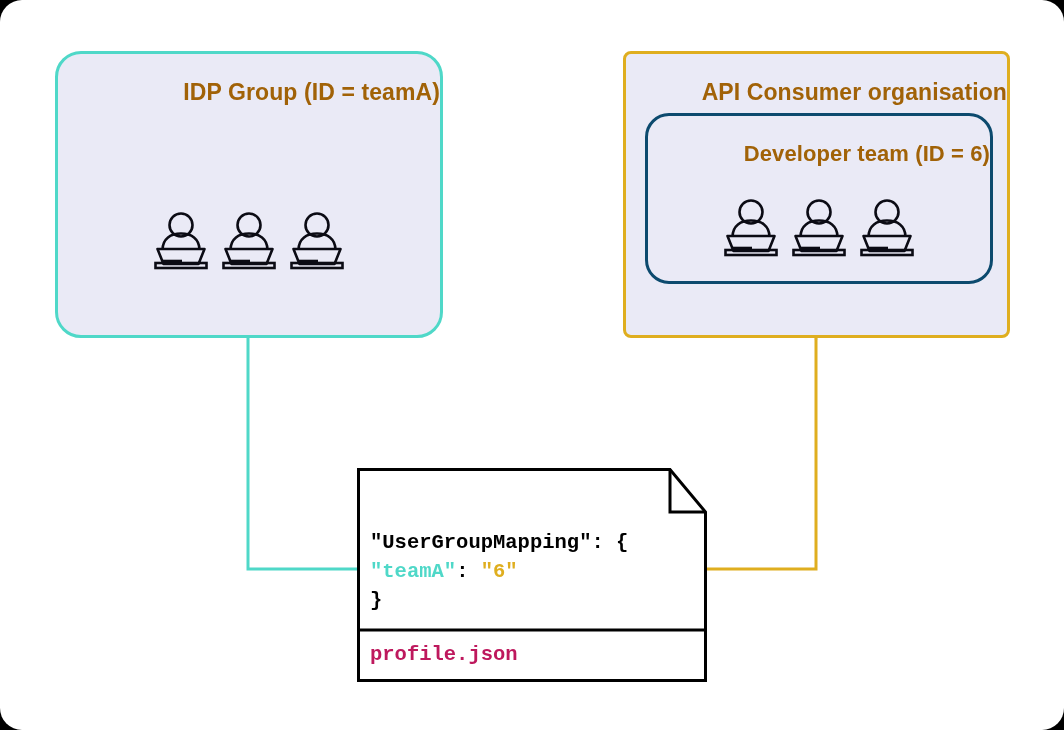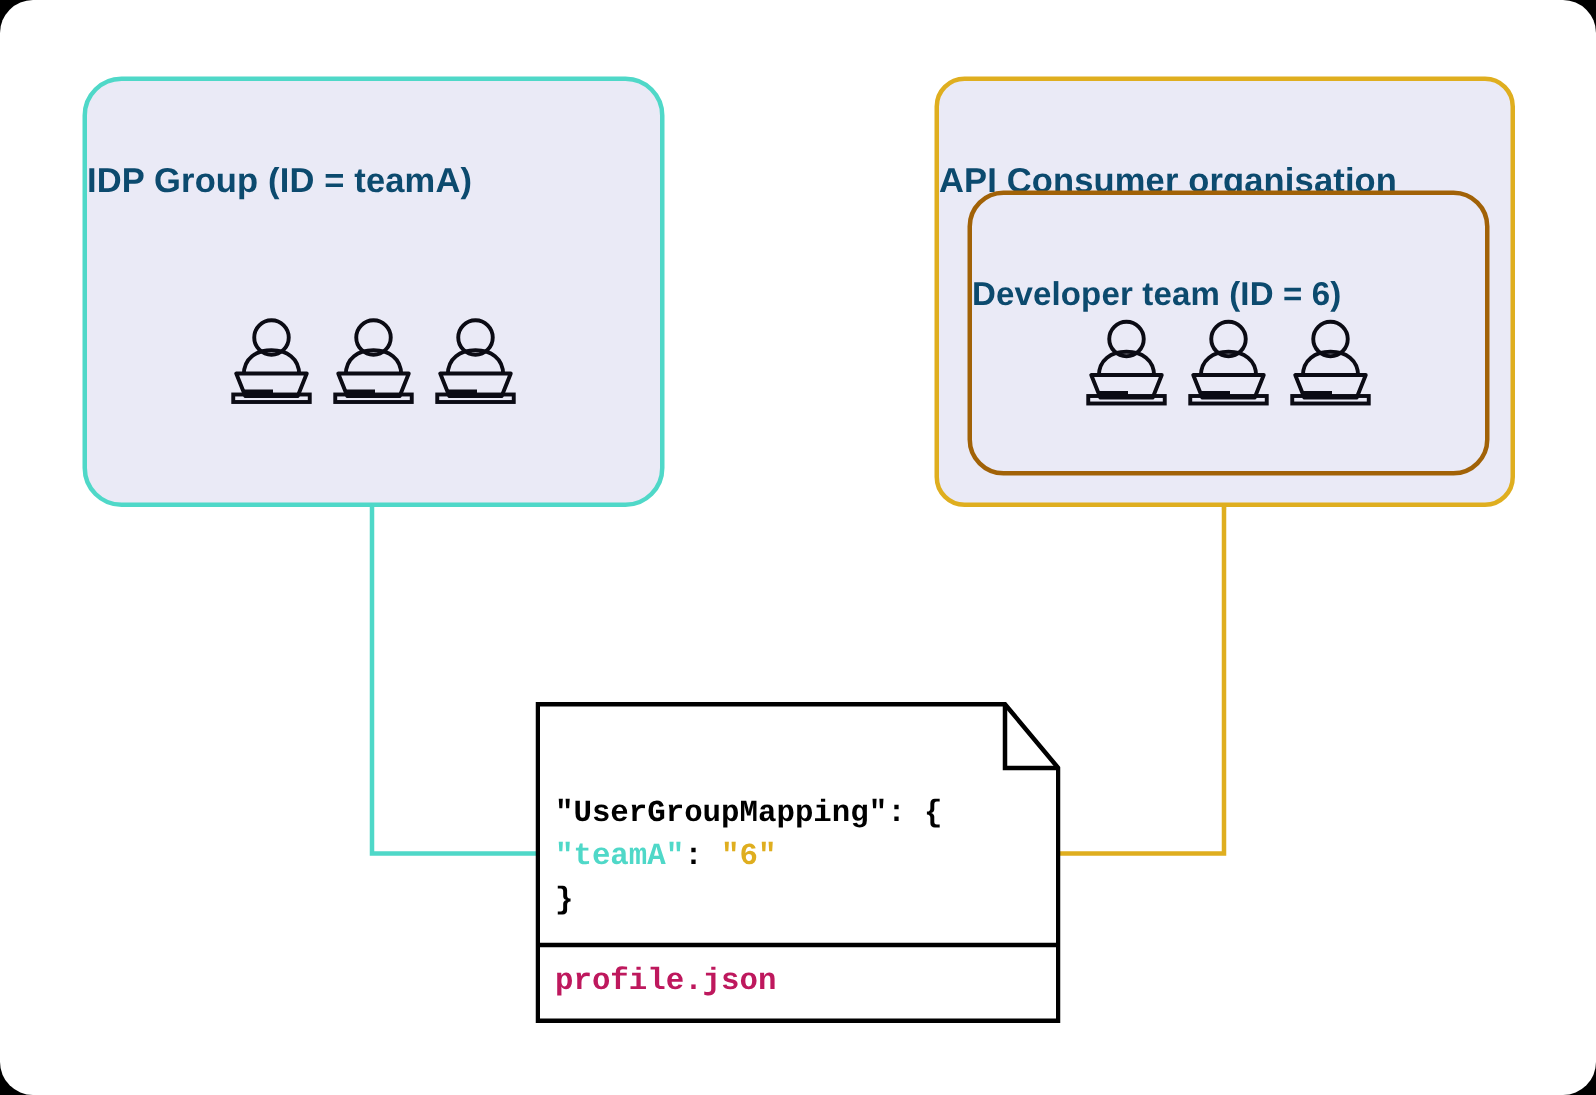--- a/index.html
+++ b/index.html
@@ -41,44 +41,43 @@
     height: 287px;
     border: 3px solid #4fd8c8;
     border-radius: 26px;
   }
   #api-org-box {
     left: 623px;
     top: 51px;
     width: 387px;
     height: 287px;
     border: 3px solid #dfae1f;
-    border-radius: 20px;
+    border-radius: 8px;
   }
   #developer-team-box {
     position: absolute;
     left: 19px;
-    top: 73px;
+    top: 59px;
     width: 348px;
-    height: 190px;
+    height: 171px;
     background: #eaeaf6;
-    border: 3px solid #a16207;
+    border: 3px solid #0c4a6e;
     border-radius: 24px;
     box-sizing: border-box;
   }
   .box-title {
     position: absolute;
     left: 0;
     right: 0;
-    text-align: left;
+    text-align: right;
     font-size: 23px;
     font-weight: 600;
-    color: #0c4a6e;
+    color: #a16207;
     letter-spacing: 0.1px;
     white-space: nowrap;
-    margin-top: 28px;
   }
   #idp-group-title { top: 25px; }
   #api-org-title { top: 25px; }
   #developer-team-title { top: 25px; font-size: 22px; }
 
   .people-row {
     position: absolute;
     display: flex;
     justify-content: center;
     gap: 0px;

